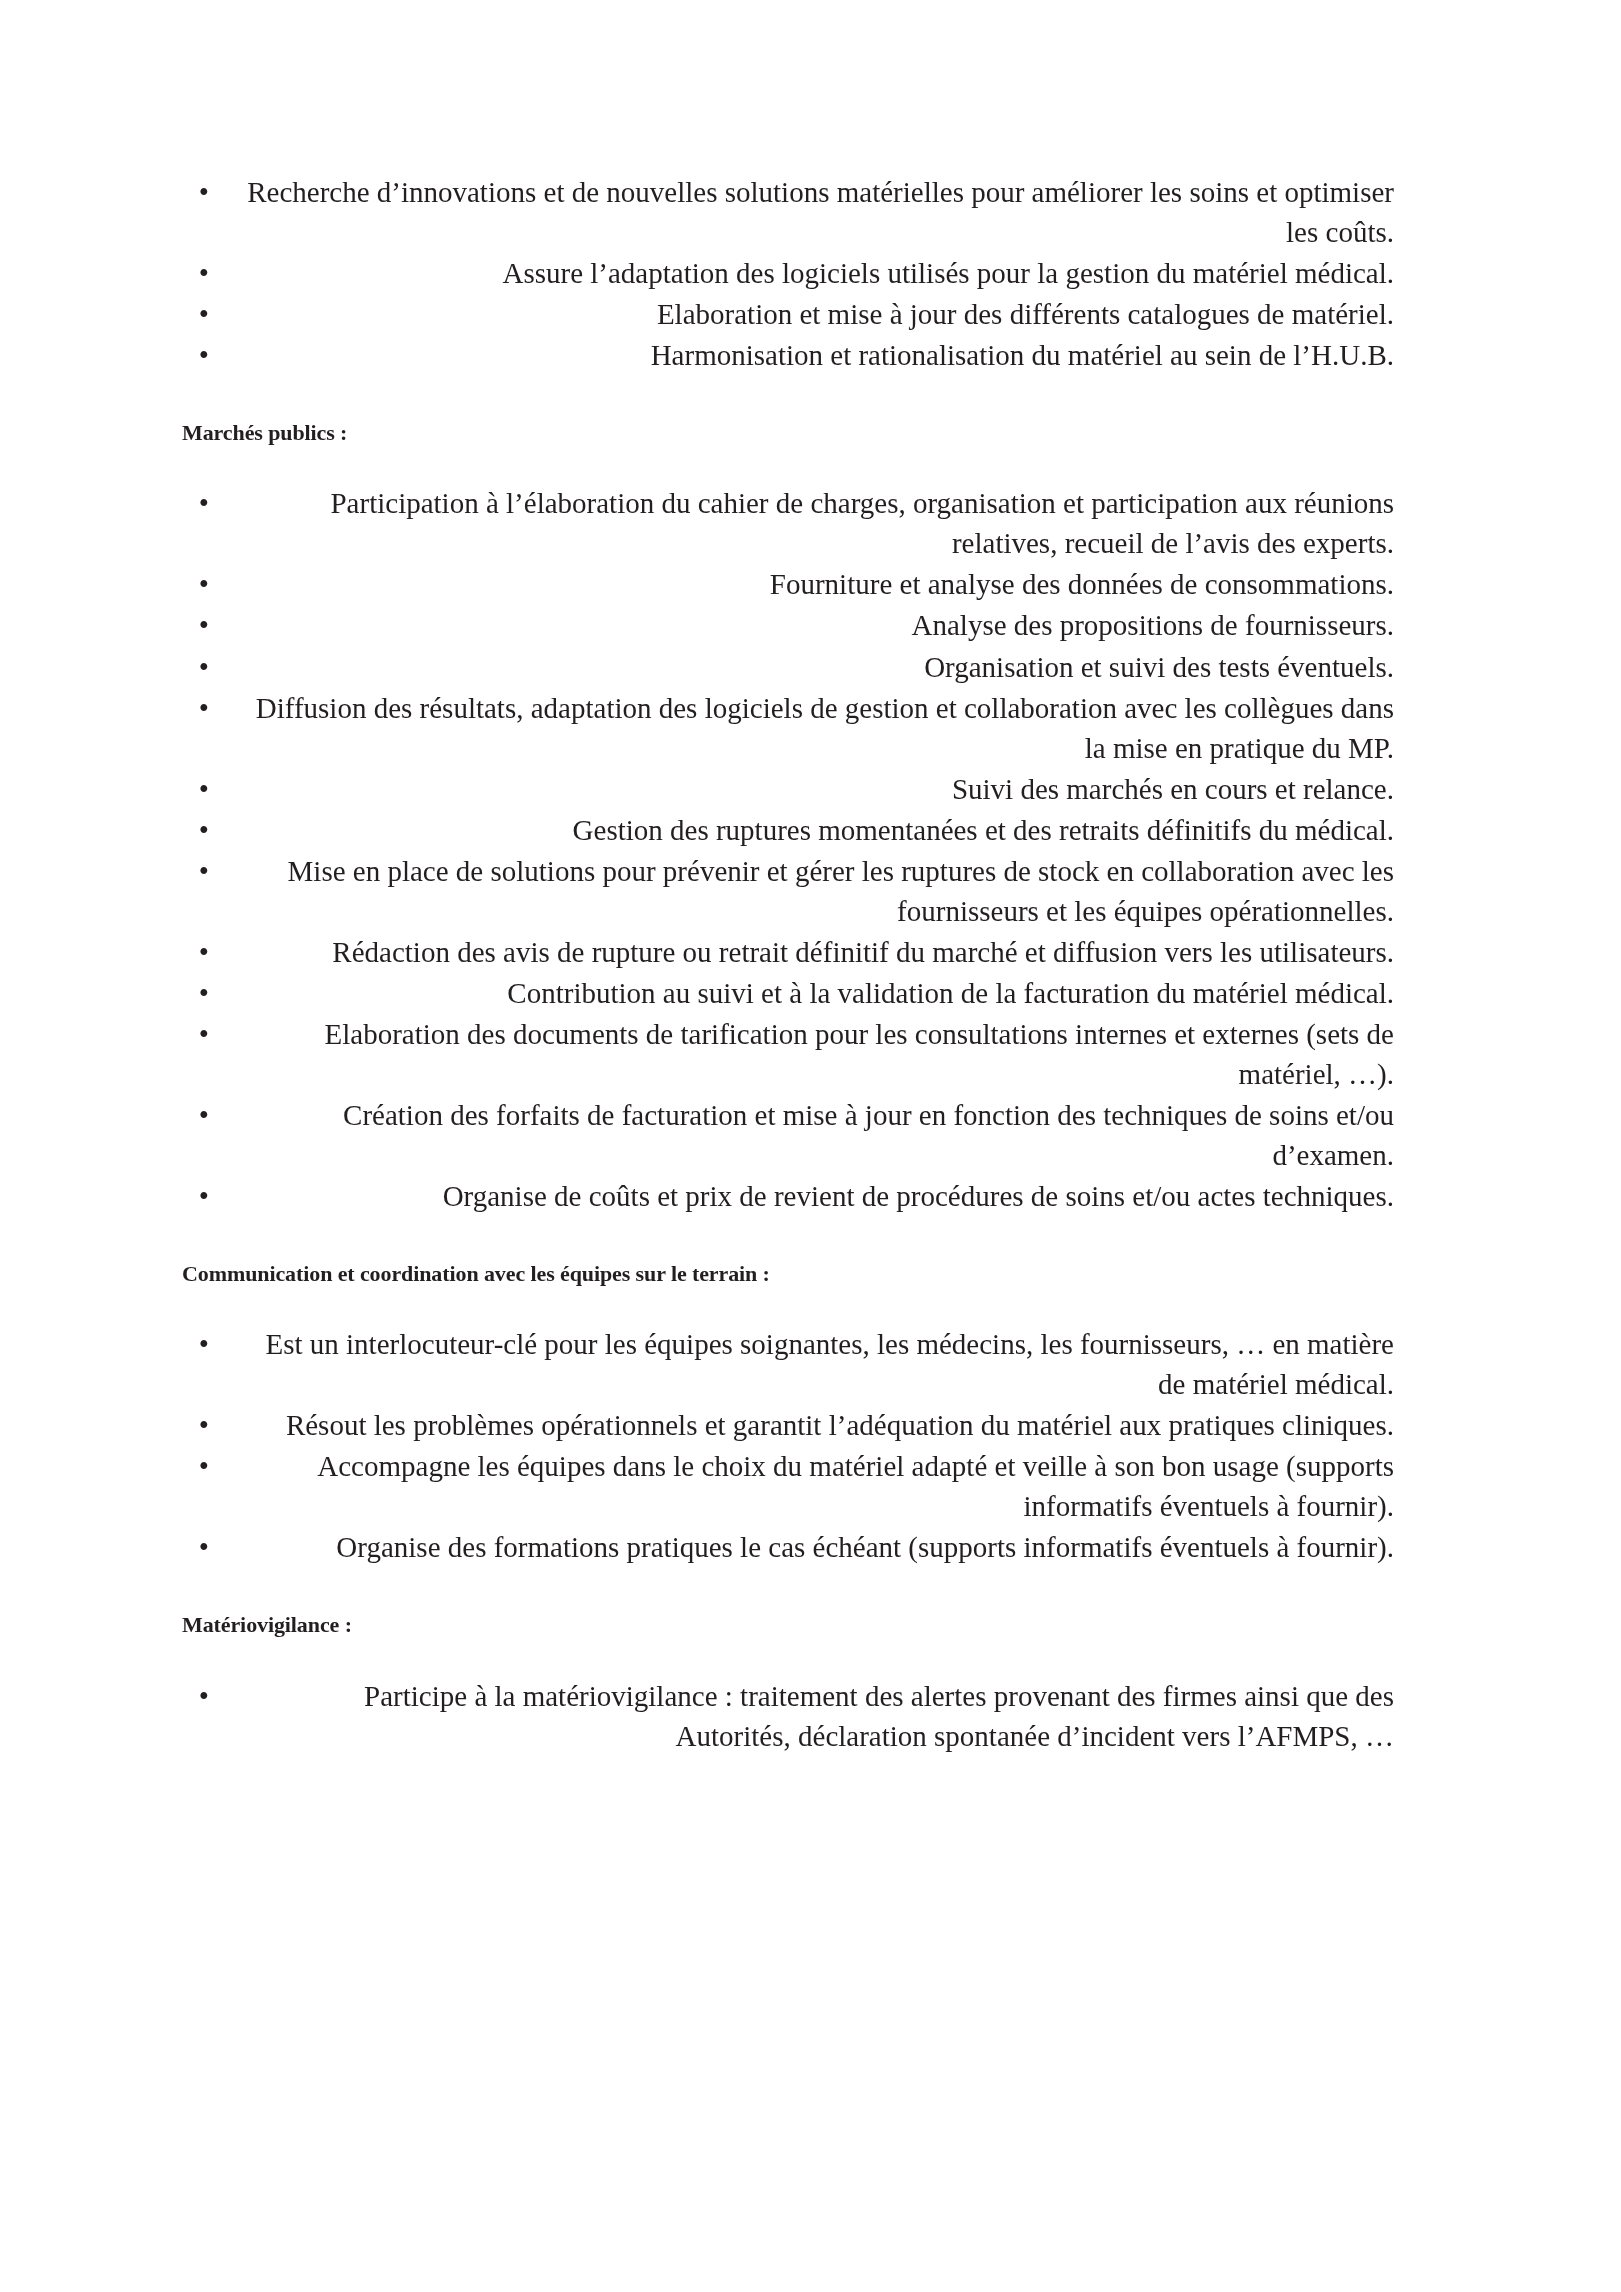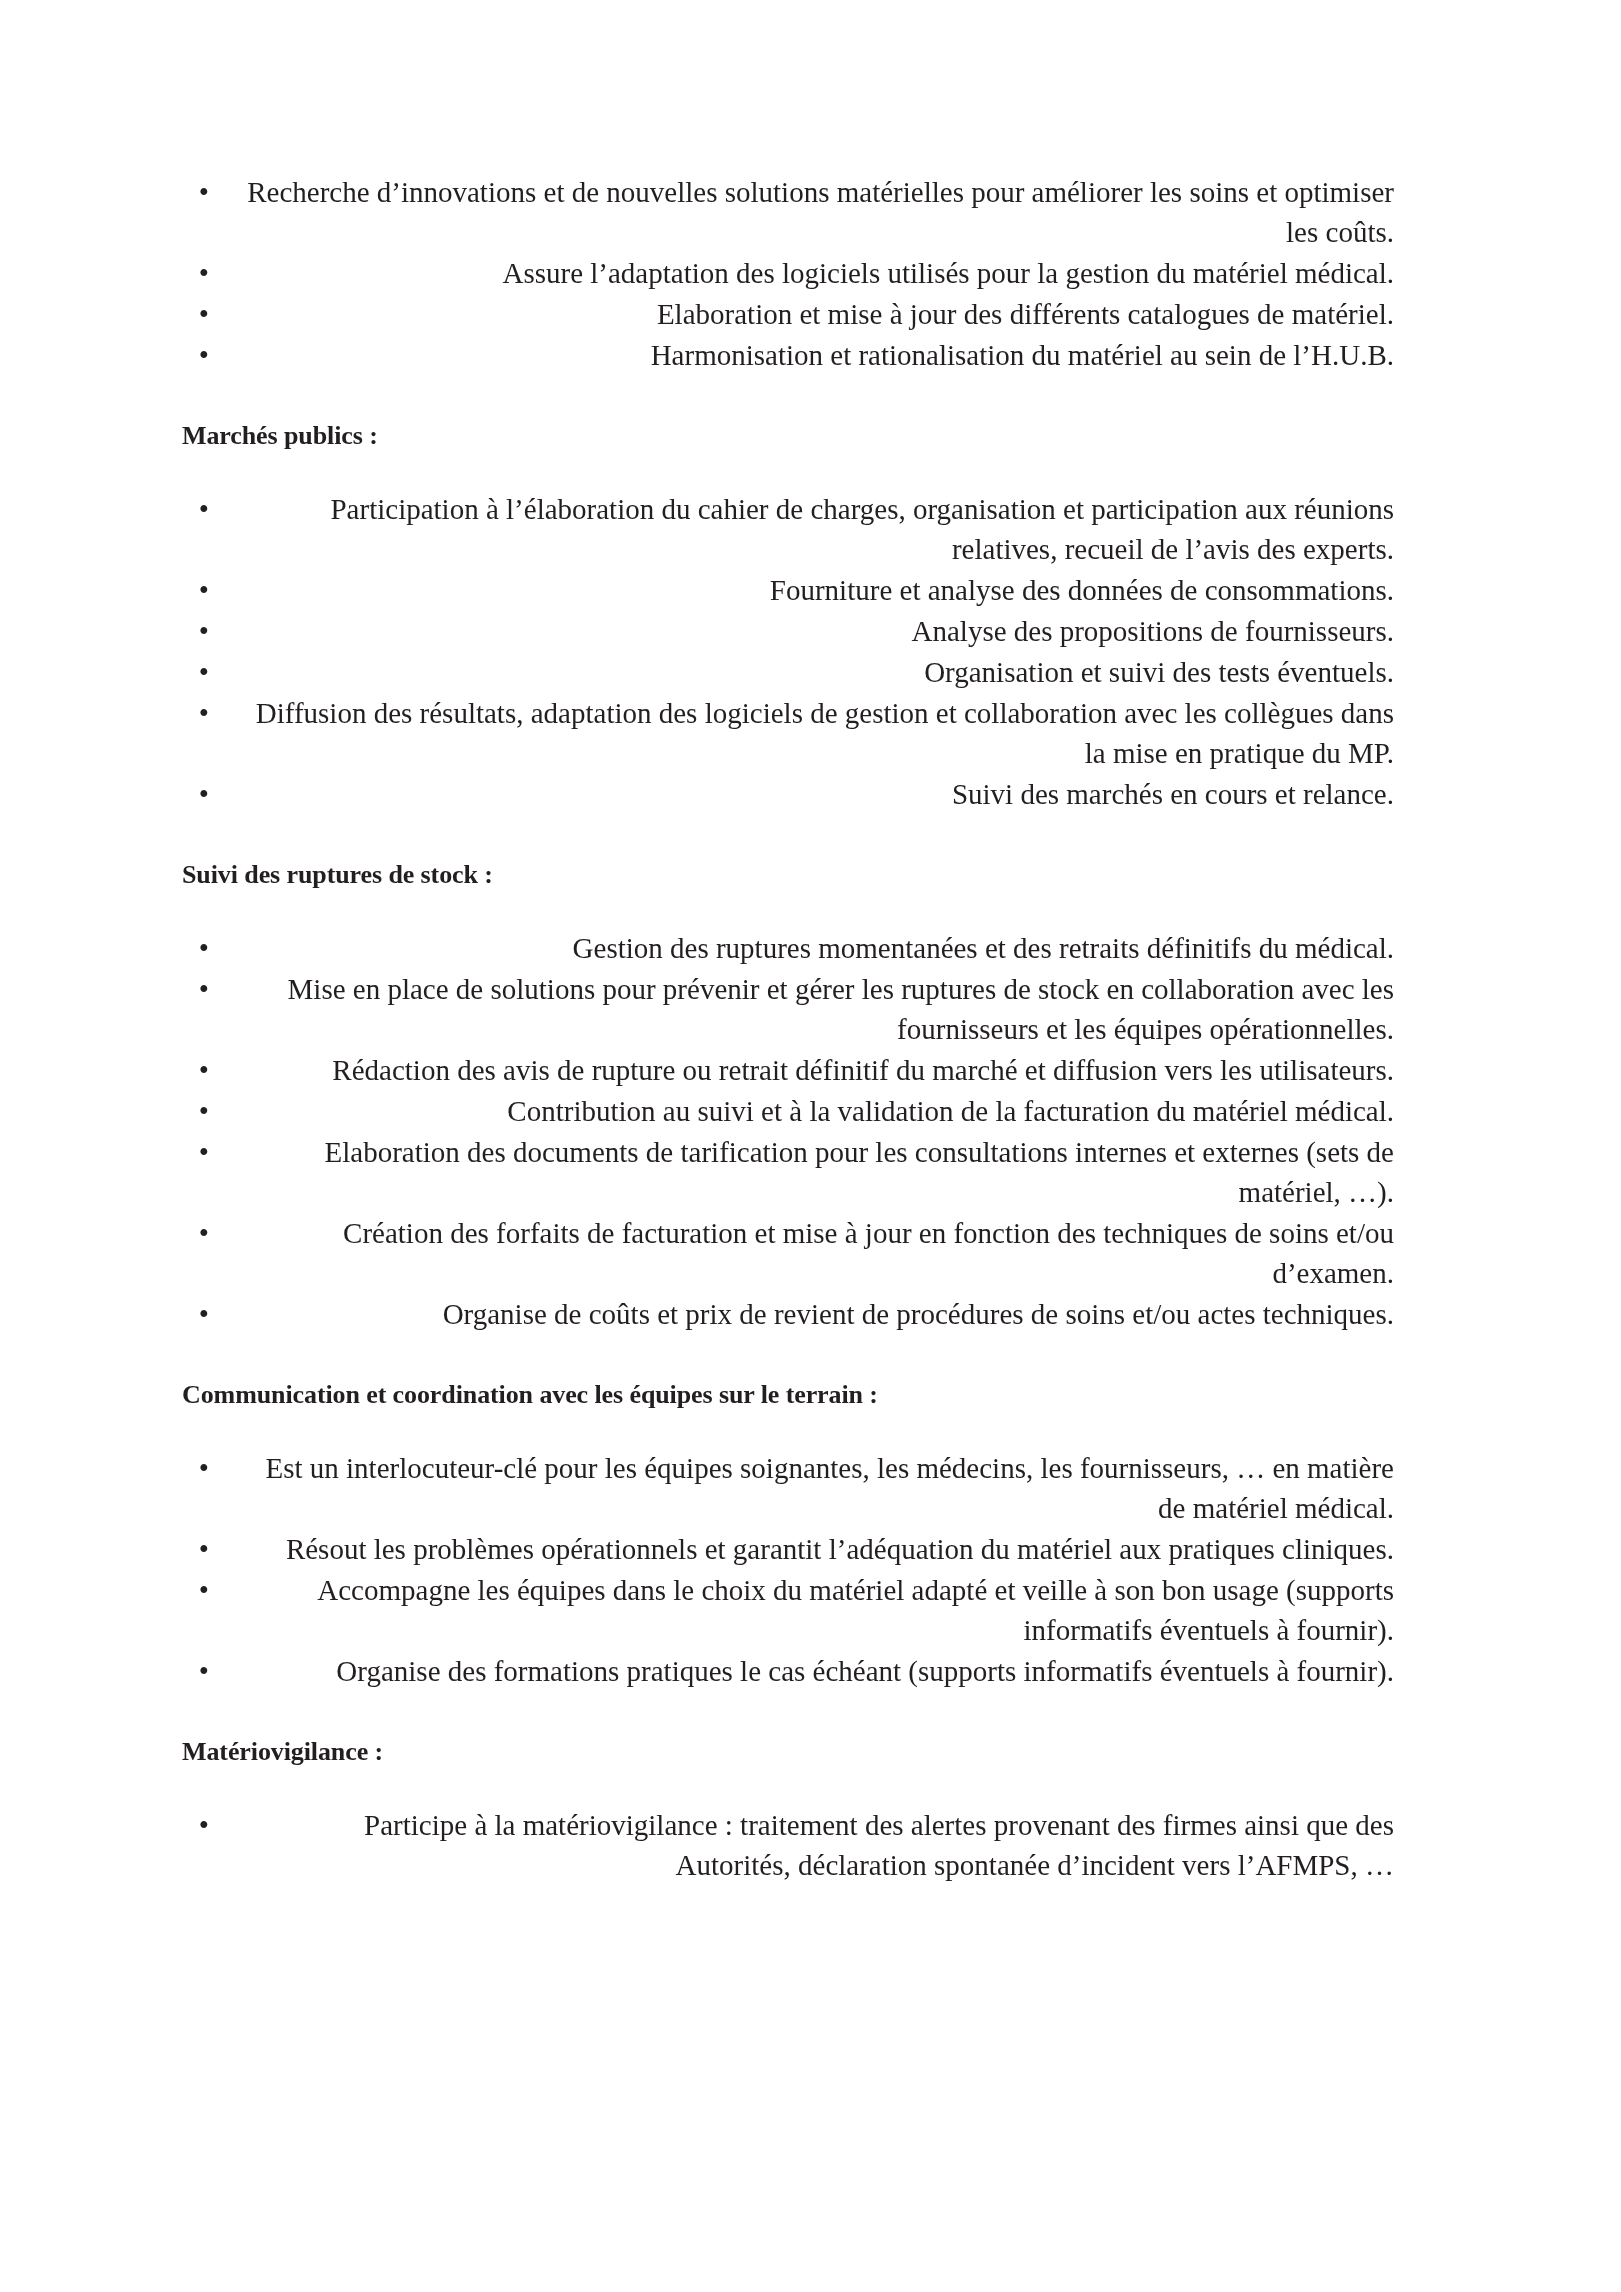--- a/index.html
+++ b/index.html
@@ -20,21 +20,21 @@
     height: 2293px;
     background: #ffffff;
     box-sizing: border-box;
     padding: 172px 227px 118px 182px;
   }
   .doc-body {
     font-size: 29px;
     line-height: 1.38;
   }
   h2.section-heading {
-    font-size: 26px;
+    font-size: 22px;
     font-weight: bold;
     margin: 0;
     padding: 0;
     letter-spacing: -0.1px;
   }
   .heading-block {
     margin-top: 43px;
     margin-bottom: 35px;
   }
   ul.bullets {
@@ -115,23 +115,20 @@
             <span class="marker">•</span>
             <span class="bullet-text">Diffusion des résultats, adaptation des logiciels de gestion et collaboration avec les collègues dans la mise en pratique du MP.</span>
           </li>
           <li>
             <span class="marker">•</span>
             <span class="bullet-text">Suivi des marchés en cours et relance.</span>
           </li>
         </ul>
       </div>
       <div class="group">
-        <div class="heading-block">
-          <h2 class="section-heading">Suivi des ruptures de stock :</h2>
-        </div>
         <ul class="bullets">
           <li>
             <span class="marker">•</span>
             <span class="bullet-text">Gestion des ruptures momentanées et des retraits définitifs du médical.</span>
           </li>
           <li>
             <span class="marker">•</span>
             <span class="bullet-text">Mise en place de solutions pour prévenir et gérer les ruptures de stock en collaboration avec les fournisseurs et les équipes opérationnelles.</span>
           </li>
           <li>

